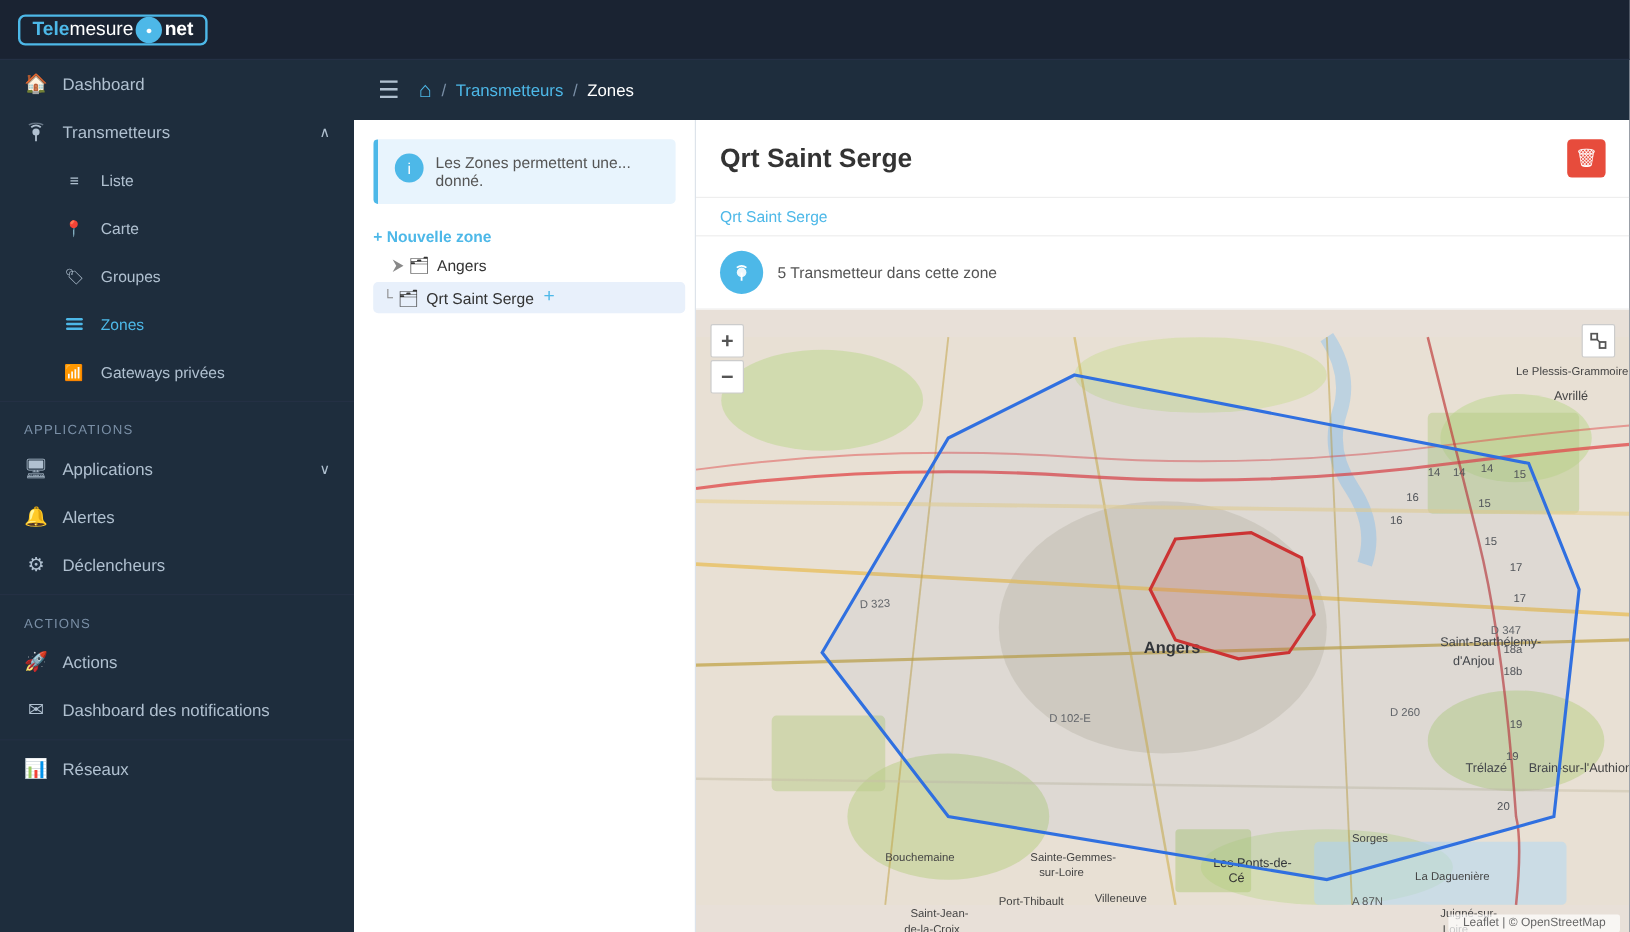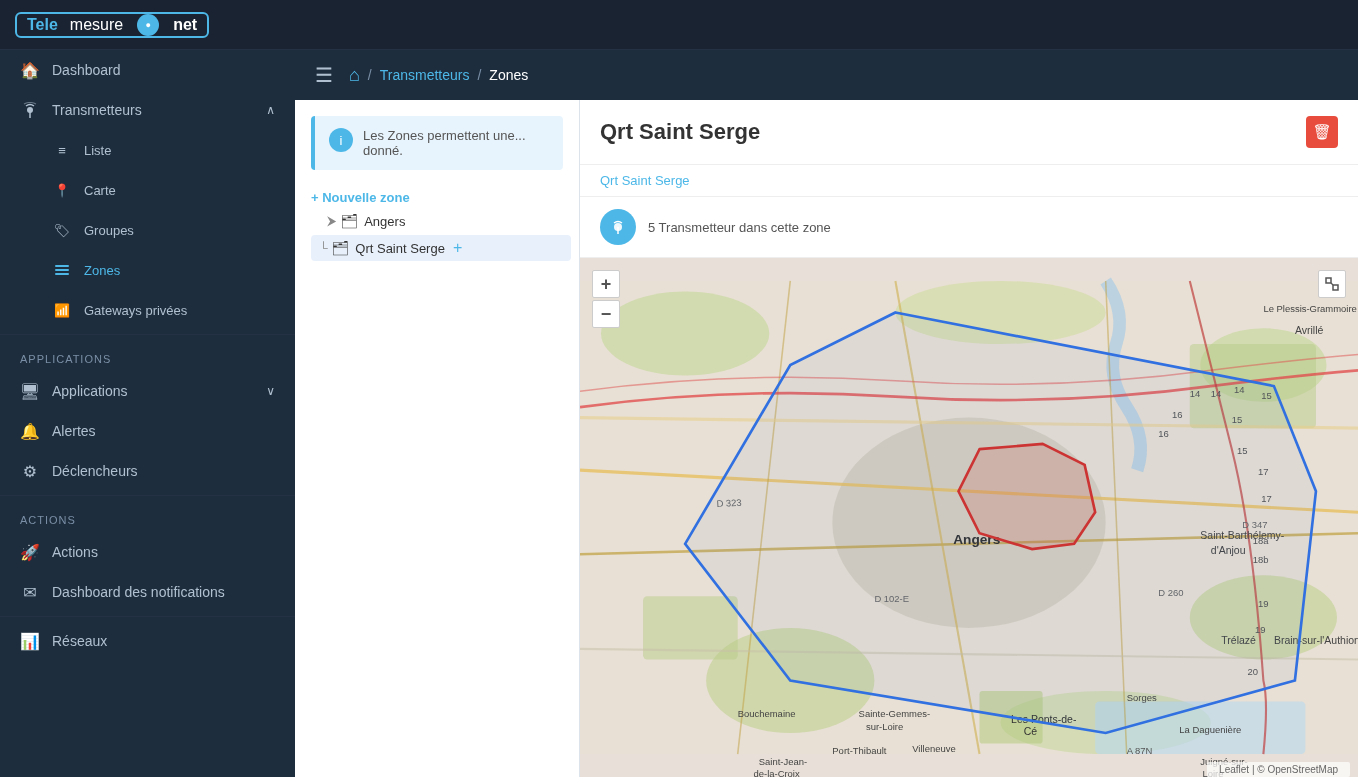--- a/index.html
+++ b/index.html
@@ -336,21 +336,21 @@
 
     .header-hamburger {
       margin-right: 16px;
     }
   </style>
 </head>
 <body>
 
 <div class="topbar">
   <div class="logo">
-    <div style="background:#1a2332; border:2px solid #4db8e8; border-radius:6px; padding:0 10px; display:flex; align-items:center; gap:12px;">
+    <div style="background:#1a2332; border:2px solid #4db8e8; border-radius:6px; padding:0 10px; display:flex; align-items:center; gap:0;">
       <span style="color:#4db8e8; font-weight:bold; font-size:16px;">Tele</span>
       <span style="color:#fff; font-weight:normal; font-size:16px;">mesure</span>
       <div class="logo-dot">
         <span style="color:#fff; font-size:9px;">●</span>
       </div>
       <span style="color:#fff; font-weight:bold; font-size:16px;">net</span>
     </div>
   </div>
 </div>
 

